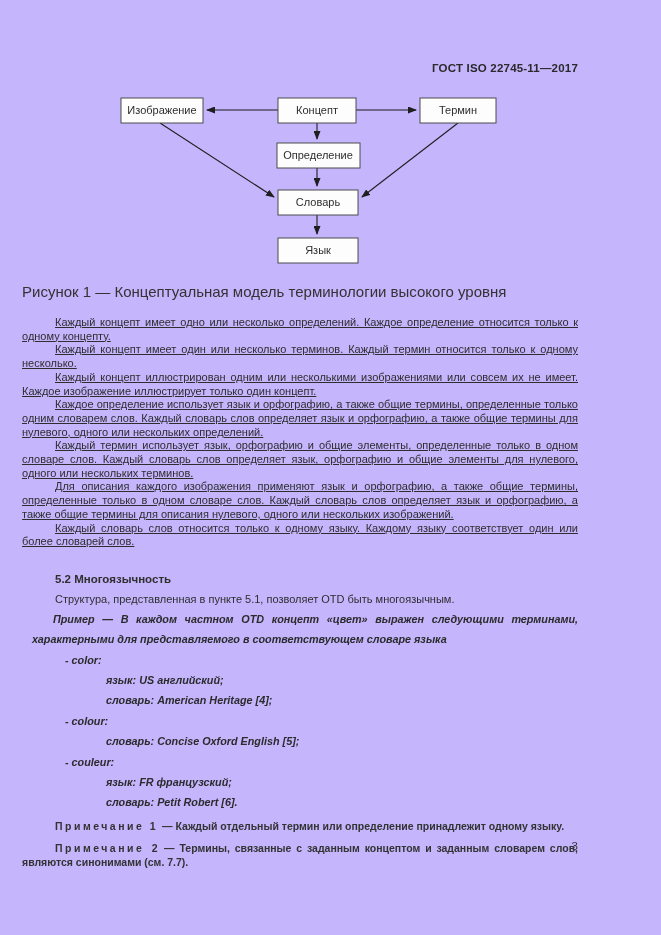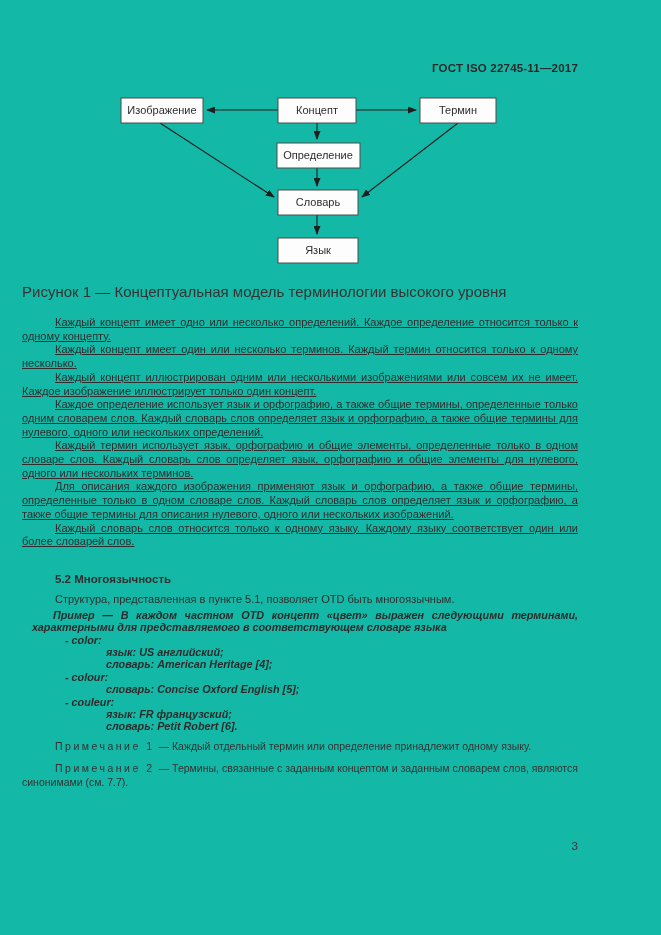--- a/index.html
+++ b/index.html
@@ -1,21 +1,21 @@
 <!DOCTYPE html>
 <html><head>
 <meta charset="utf-8">
 <style>
   * { box-sizing: border-box; }
   html, body { margin: 0; padding: 0; background: #ffffff; }
   .page {
     position: relative;
     width: 661px;
     height: 935px;
-    background: #14b8a6;
+    background: #c4b5fd;
     font-family: "Liberation Sans", sans-serif;
     color: #2e2e2e;
     overflow: hidden;
   }
   .header {
     padding: 62px 83px 0 22px;
     text-align: right;
     font-size: 11.5px;
     font-weight: bold;
     letter-spacing: 0.2px;
@@ -65,40 +65,41 @@
     text-indent: 33px;
     text-align: left;
   }
   p.intro {
     margin: 0;
     text-indent: 33px;
   }
   .example {
     margin: 3px 0 0 10px;
     font-size: 10.8px;
-    line-height: 12px;
+    line-height: 20px;
     font-weight: bold;
     font-style: italic;
     color: #2b2b2b;
   }
   .example p { margin: 0; }
   .example .lead { text-indent: 21px; text-align: justify; }
   .example .ex-term { margin-left: 33px; margin-top: 1px; }
   .example .ex-line { margin-left: 74px; }
   p.closing {
     margin: 6px 0 0 0;
     text-indent: 33px;
   }
   p.note {
     margin: 8px 0 0 0;
     font-size: 10.5px;
     line-height: 13.8px;
     text-indent: 33px;
     text-align: justify;
     color: #333333;
+    font-weight: bold;
   }
   .note-label { letter-spacing: 2.5px; margin-right: 4px; }
   .page-number {
     position: absolute;
     top: 840px;
     right: 83px;
     font-size: 11.5px;
     color: #333333;
   }
 </style>

